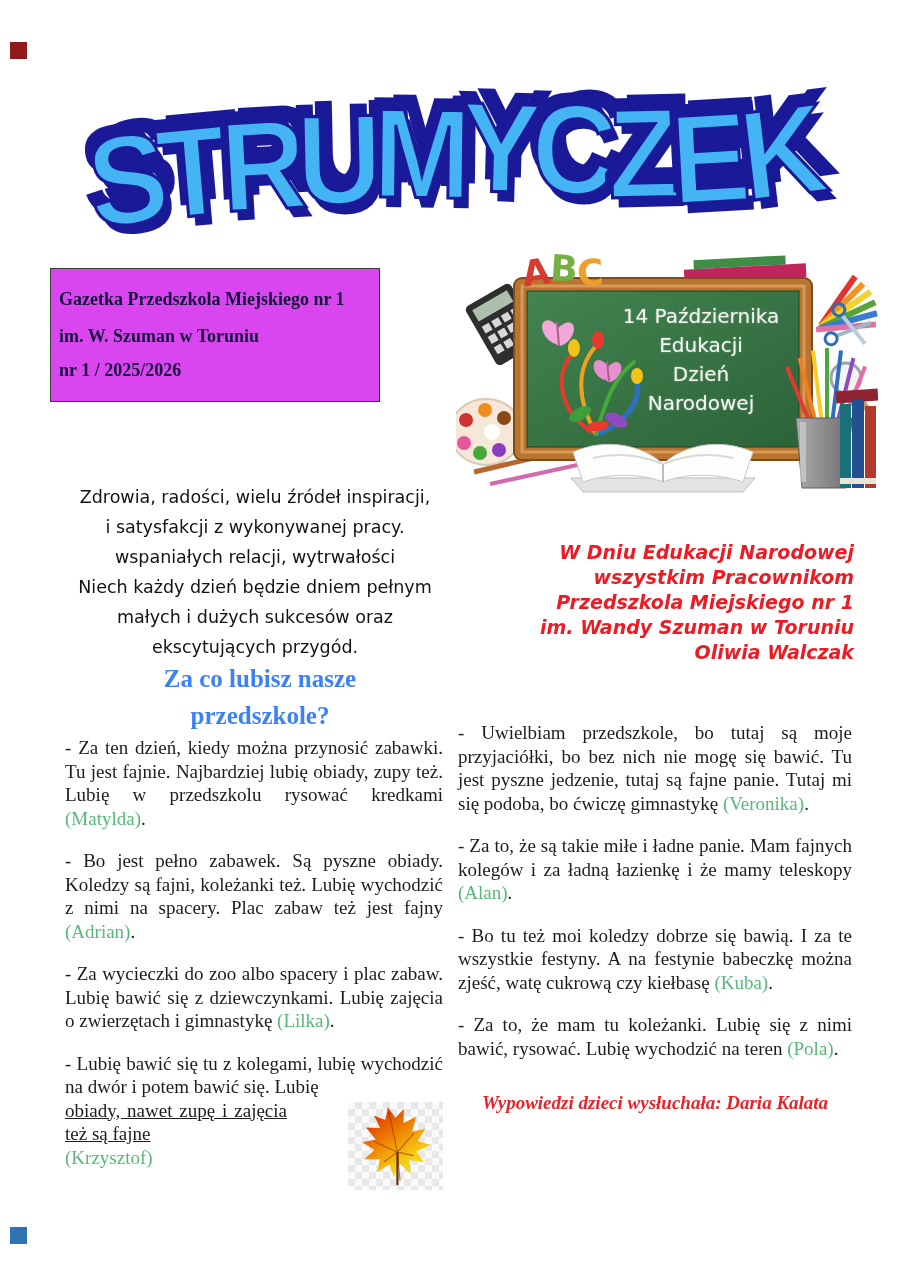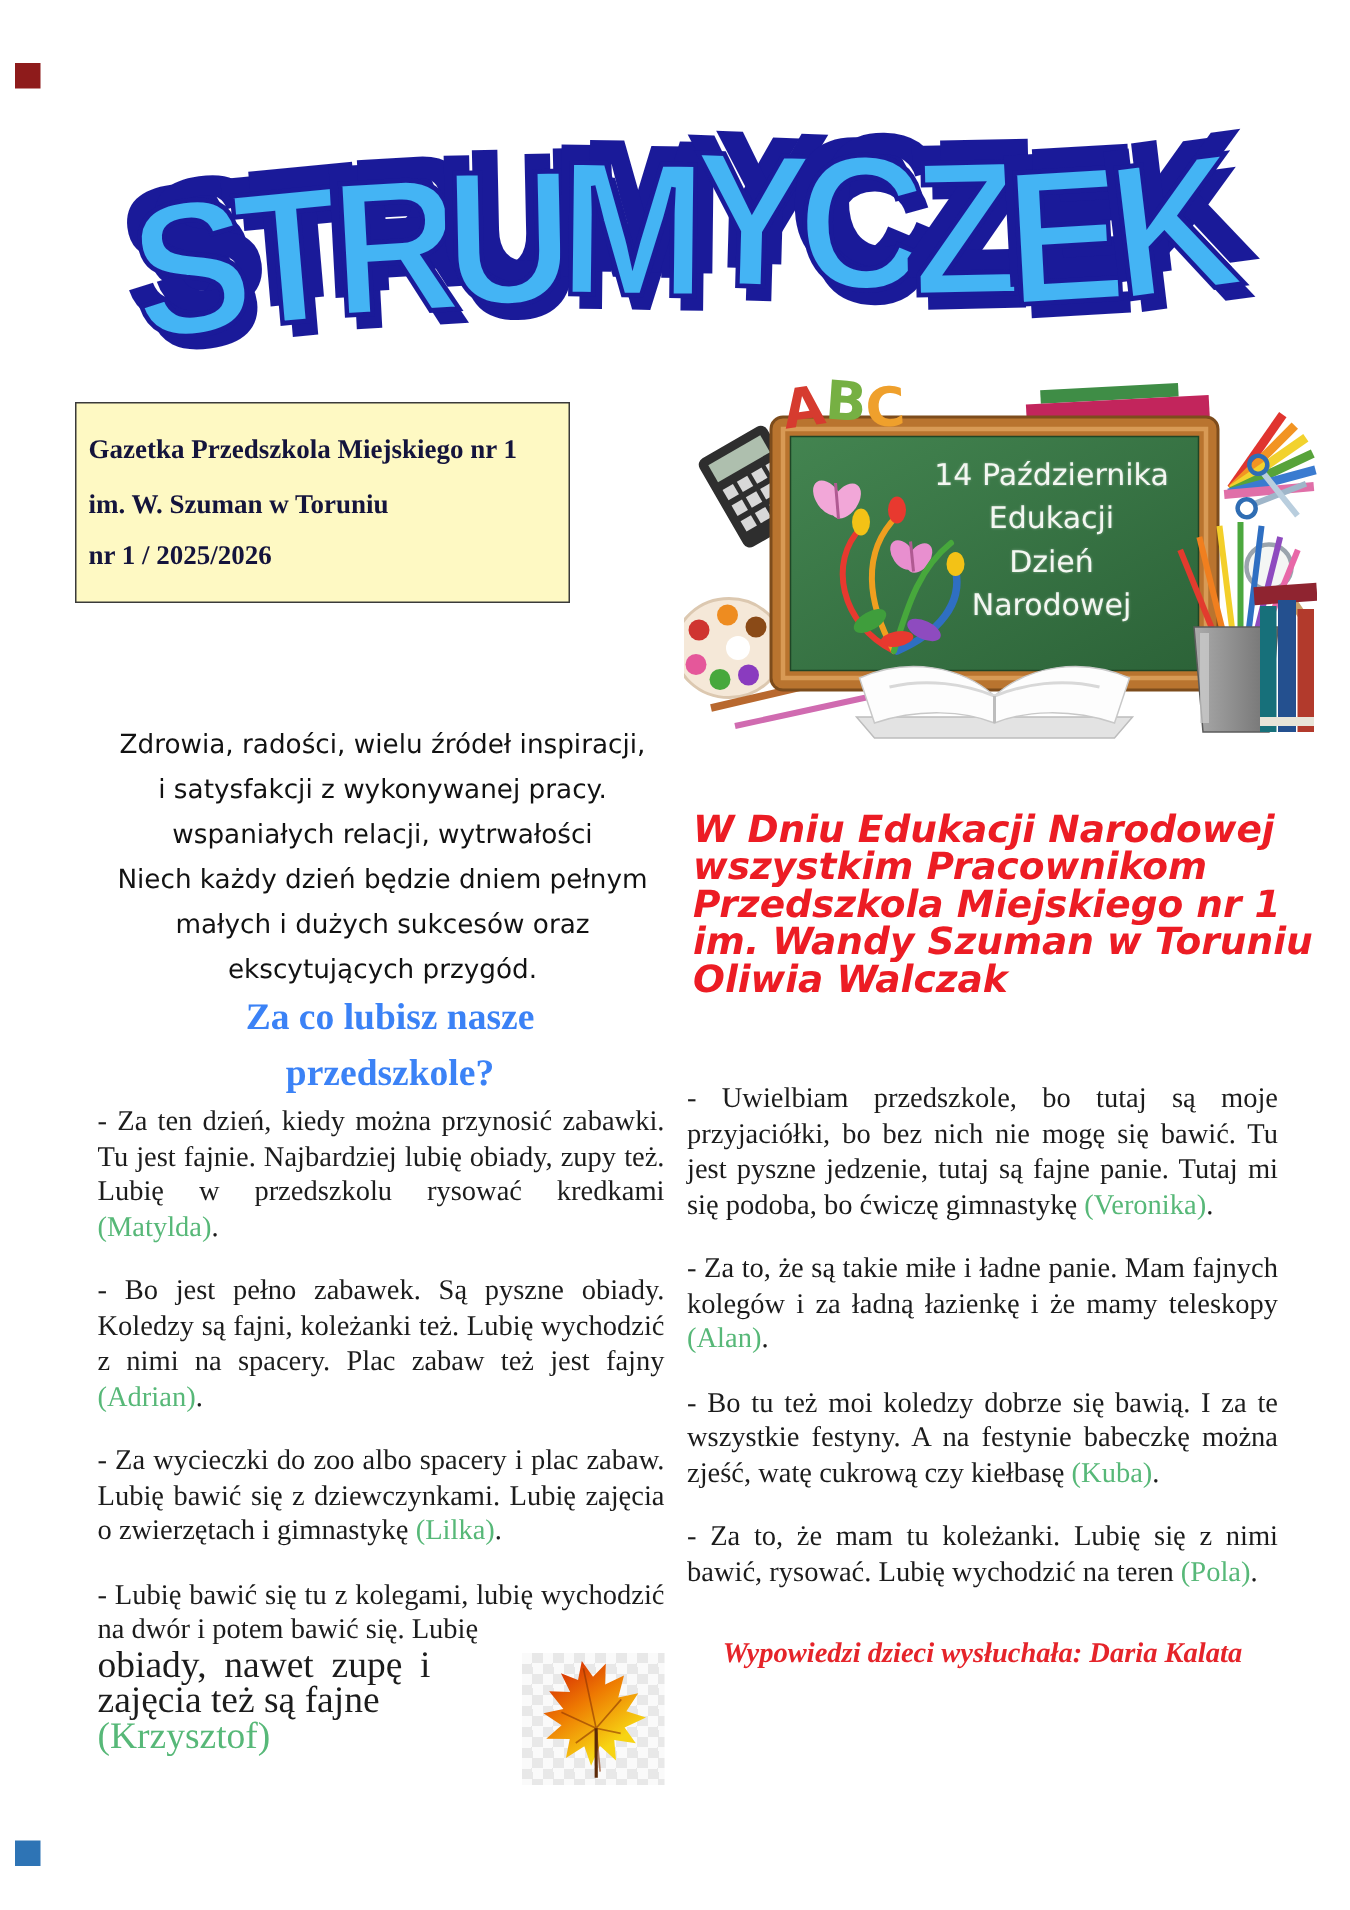--- a/index.html
+++ b/index.html
@@ -11,21 +11,21 @@
 
   
   .title-wrap{position:absolute;left:75px;top:88px;width:755px;height:140px;text-align:center;
       transform:rotate(-1.2deg) scaleY(1.08);transform-origin:center;}
   .title-wrap span{display:inline-block;
       font-family:"Liberation Sans",sans-serif;font-weight:bold;font-size:118px;letter-spacing:-9px;
       color:#44B4F4;-webkit-text-stroke:3px #1A1A99;
       text-shadow:12px -14px 0 #1A1A99,-7px -11px 0 #1A1A99,6px 9px 0 #1A1A99;}
 
   
-  .masthead{position:absolute;left:50px;top:268px;width:330px;height:134px;background:#fef9c3;
+  .masthead{position:absolute;left:50px;top:268px;width:330px;height:134px;background:#d946ef;
       border:1px solid #3a3a3a;box-sizing:border-box;padding:21px 8px 0 8px;}
   .masthead p{margin:0;font-weight:bold;font-size:18px;color:#14143c;line-height:1;}
   .masthead p.m1{margin-bottom:19px;}
   .masthead p.m2{margin-bottom:16px;}
 
   
   .board-illo{position:absolute;left:456px;top:250px;width:422px;height:245px;}
   .board-illo svg{position:absolute;left:0;top:0;}
   .abc{position:absolute;top:2px;left:66px;font-family:"DejaVu Sans",sans-serif;font-weight:bold;font-size:36px;}
   .abc span{display:inline-block;}
@@ -35,37 +35,37 @@
   .board-text{position:absolute;left:138px;top:52px;width:214px;text-align:center;
       font-family:"DejaVu Sans",sans-serif;color:#f4f7f2;font-size:20px;line-height:29px;
       text-shadow:0 0 2px rgba(255,255,255,.4);}
 
   
   .wishes{position:absolute;left:45px;top:482px;width:420px;text-align:center;
       font-family:"DejaVu Sans",sans-serif;font-size:17.5px;color:#121212;line-height:30px;}
   .wishes div{white-space:nowrap;}
 
   
-  .dedication{position:absolute;left:462px;top:540px;width:392px;text-align:left;
+  .dedication{position:absolute;left:462px;top:540px;width:392px;text-align:right;
       font-family:"DejaVu Sans",sans-serif;font-weight:bold;font-style:italic;
-      font-size:25px;color:#EC1C24;line-height:25px;}
+      font-size:19px;color:#EC1C24;line-height:25px;}
   .dedication div{white-space:nowrap;}
 
   
   .question{position:absolute;left:60px;top:660px;width:400px;text-align:center;
       font-weight:bold;font-size:25px;line-height:37px;color:#3b82f6;}
 
   
   .colL{position:absolute;left:65px;top:736px;width:378px;}
   .colR{position:absolute;left:458px;top:721px;width:394px;}
   .colL p,.colR p{margin:0 0 19px 0;font-size:19px;line-height:23.5px;text-align:justify;}
   .gname{color:#57B878;}
   .p4top{margin-bottom:0 !important;}
   .p4row{display:flex;align-items:flex-start;}
-  .p4side{width:222px;font-size:25px;line-height:23.5px;text-align:justify;}
+  .p4side{width:222px;font-size:19px;line-height:23.5px;text-align:justify;text-decoration:underline;}
   .p4side .gname{display:inline-block;}
   .leaf-box{margin-left:auto;margin-top:3px;width:95px;height:88px;
       background-image:repeating-conic-gradient(#e8e8e8 0% 25%, #fafafa 0% 50%);
       background-size:14px 14px;display:flex;align-items:center;justify-content:center;}
   .footer-note{margin-top:32px;text-align:center;font-weight:bold;font-style:italic;
       font-size:19px;color:#E5242A;}
 </style>
 </head>
 <body>
 

